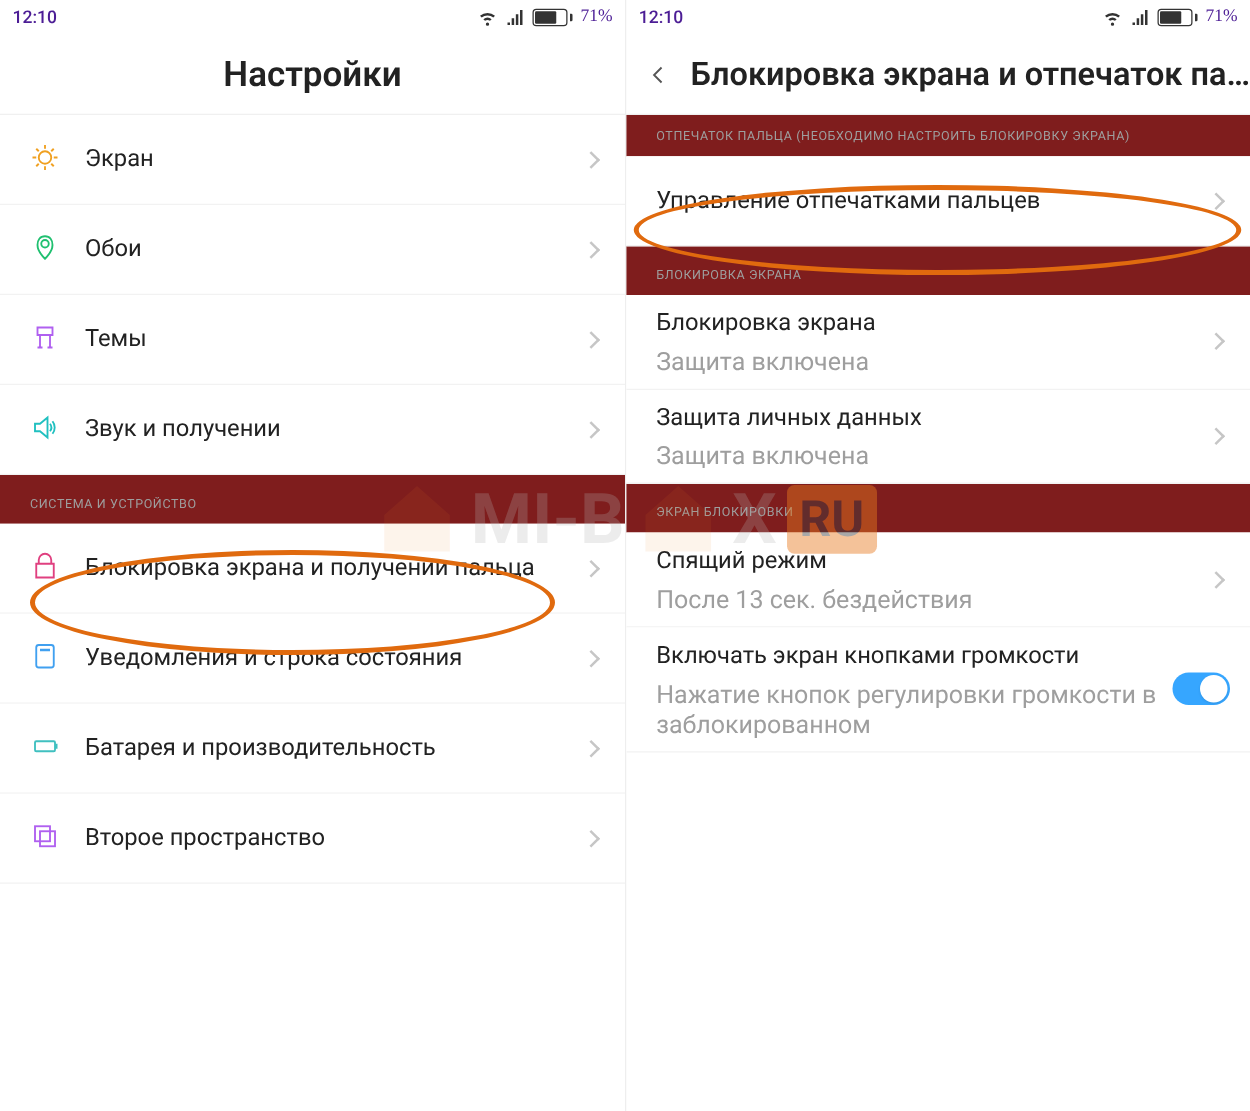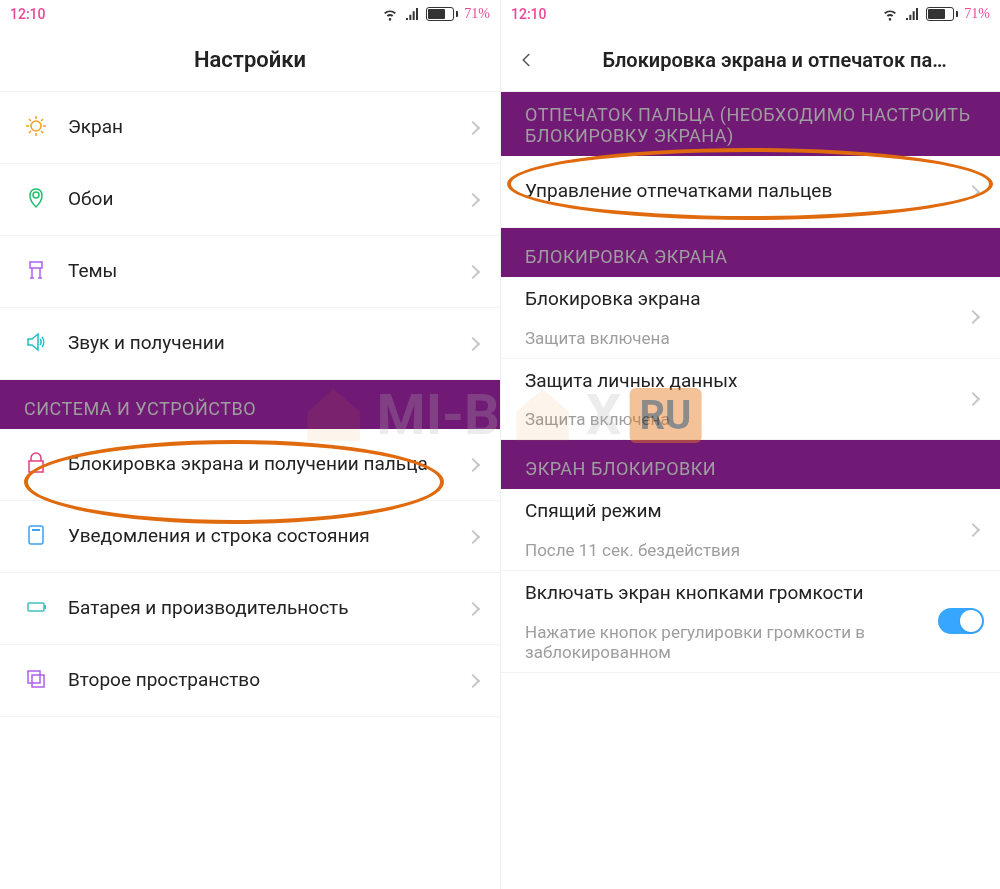--- a/index.html
+++ b/index.html
@@ -11,65 +11,65 @@
     overflow: hidden;
     position: relative;
   }
   .container { display: flex; width: 1000px; height: 889px; }
   .phone { width: 500px; height: 889px; background: #fff; display: flex; flex-direction: column; position: relative; }
   .phone + .phone { border-left: 1px solid #eee; }
   .status-bar {
     height: 28px;
     display: flex; align-items: center; justify-content: space-between;
     padding: 0 10px;
-    font-size: 14px; color: #ec4899; font-weight: 500;
+    font-size: 14px; color: #4c1d95; font-weight: 500;
   }
   .status-right { display: flex; align-items: center; gap: 6px; font-family: Liberation Serif, serif; }
   .icon-small { width: 16px; height: 16px; display: inline-flex; align-items: center; justify-content: center; }
   .battery-wrap { display: flex; align-items: center; gap: 2px; }
   .battery-shell {
     width: 28px; height: 14px; border: 1.3px solid #333; border-radius: 3px; position: relative;
     display:flex; align-items:center; padding:1px;
   }
   .battery-cap { width: 2px; height: 6px; background:#333; border-radius:0 1px 1px 0; }
   .battery-fill { height:100%; background:#333; border-radius:1px; }
   .header {
     height: 64px; display:flex; align-items:center; justify-content:center;
     position: relative;
     border-bottom: 1px solid #f0f0f0;
   }
-  .header .title { font-size: 22px; font-weight: 600; color:#222; }
+  .header .title { font-size: 28px; font-weight: 600; color:#222; }
   .header .back {
     position:absolute; left:14px; top:50%; transform:translateY(-50%);
     width: 24px; height:24px; display:flex; align-items:center; justify-content:center;
   }
-  .header.sub .title { font-size: 20px; text-align:center; padding-left:48px; width: 100%; white-space: nowrap; overflow: hidden; text-overflow: ellipsis;}
+  .header.sub .title { font-size: 26px; text-align:right; padding-left:48px; width: 100%; white-space: nowrap; overflow: hidden; text-overflow: ellipsis;}
   .list { flex:1; overflow:hidden; }
   .section-header {
     padding: 18px 24px 10px 24px;
-    font-size: 18px; letter-spacing: 0.5px;
+    font-size: 10px; letter-spacing: 0.5px;
     color: #9e9e9e;
-    background:#701a75;
+    background:#7f1d1d;
   }
   .row {
     display:flex; align-items:center;
     min-height: 72px;
     padding: 10px 16px 10px 24px;
     border-bottom: 1px solid #f2f2f2;
     position: relative;
     background:#fff;
   }
   .row.noicon { padding-left: 24px; }
   .row .lead-icon {
     width: 44px; display:flex; align-items:center; justify-content:flex-start;
     flex-shrink:0;
   }
   .row .label-block { flex:1; display:flex; flex-direction:column; justify-content:center; }
   .row .label { font-size: 19px; color:#222; line-height:1.3; }
-  .row .sub-label { font-size: 17px; color:#9e9e9e; margin-top:16px; }
+  .row .sub-label { font-size: 20px; color:#9e9e9e; margin-top:6px; }
   .chevron {
     width: 10px; height: 10px;
     border-top: 2px solid #c6c6c6;
     border-right: 2px solid #c6c6c6;
     transform: rotate(45deg);
     margin-right: 6px;
     flex-shrink:0;
   }
   .toggle {
     width: 46px; height: 26px; border-radius: 13px;
@@ -90,21 +90,21 @@
   .watermark {
     position: absolute;
     top: 380px; left: 50%; transform: translateX(-50%);
     font-size: 56px; font-weight: 700;
     letter-spacing: 0px;
     color: rgba(180,180,180,0.25);
     display:flex; align-items:center; gap: 8px;
     pointer-events:none;
     white-space: nowrap;
   }
-  .watermark .orange { background: #e87a1f; color: #000000; padding: 4px 10px; border-radius:6px; font-size: 40px; opacity:0.45;}
+  .watermark .orange { background: #e87a1f; color: #404040; padding: 4px 10px; border-radius:6px; font-size: 40px; opacity:0.45;}
   .watermark .house {
     width: 70px; height: 70px; opacity: 0.25;
   }
 </style>
 </head>
 <body>
 
 <div class="container">
 
   <div class="phone">
@@ -300,21 +300,21 @@
           <div class="label">Защита личных данных</div>
           <div class="sub-label">Защита включена</div>
         </div>
         <div class="chevron"></div>
       </div>
 
       <div class="section-header">ЭКРАН БЛОКИРОВКИ</div>
       <div class="row noicon">
         <div class="label-block">
           <div class="label">Спящий режим</div>
-          <div class="sub-label">После 11 сек. бездействия</div>
+          <div class="sub-label">После 13 сек. бездействия</div>
         </div>
         <div class="chevron"></div>
       </div>
       <div class="row noicon">
         <div class="label-block">
           <div class="label">Включать экран кнопками громкости</div>
           <div class="sub-label">Нажатие кнопок регулировки громкости в заблокированном</div>
         </div>
         <div class="toggle on"></div>
       </div>

